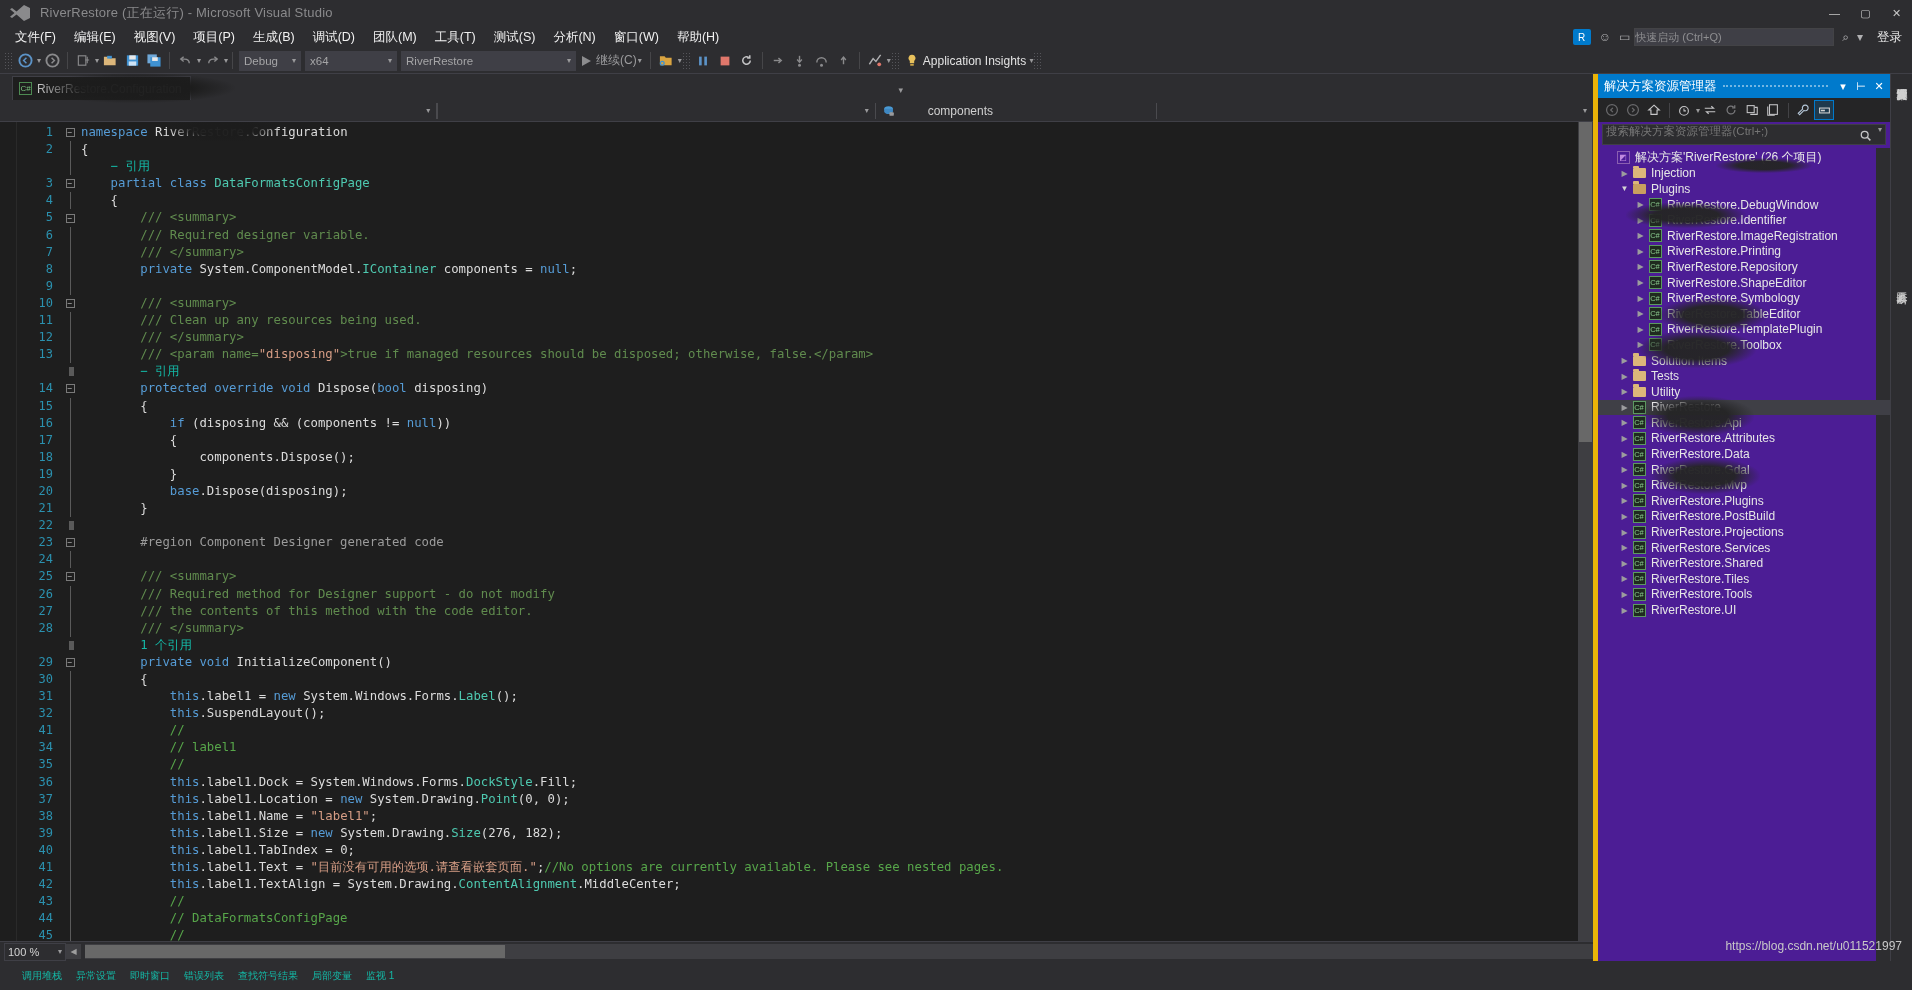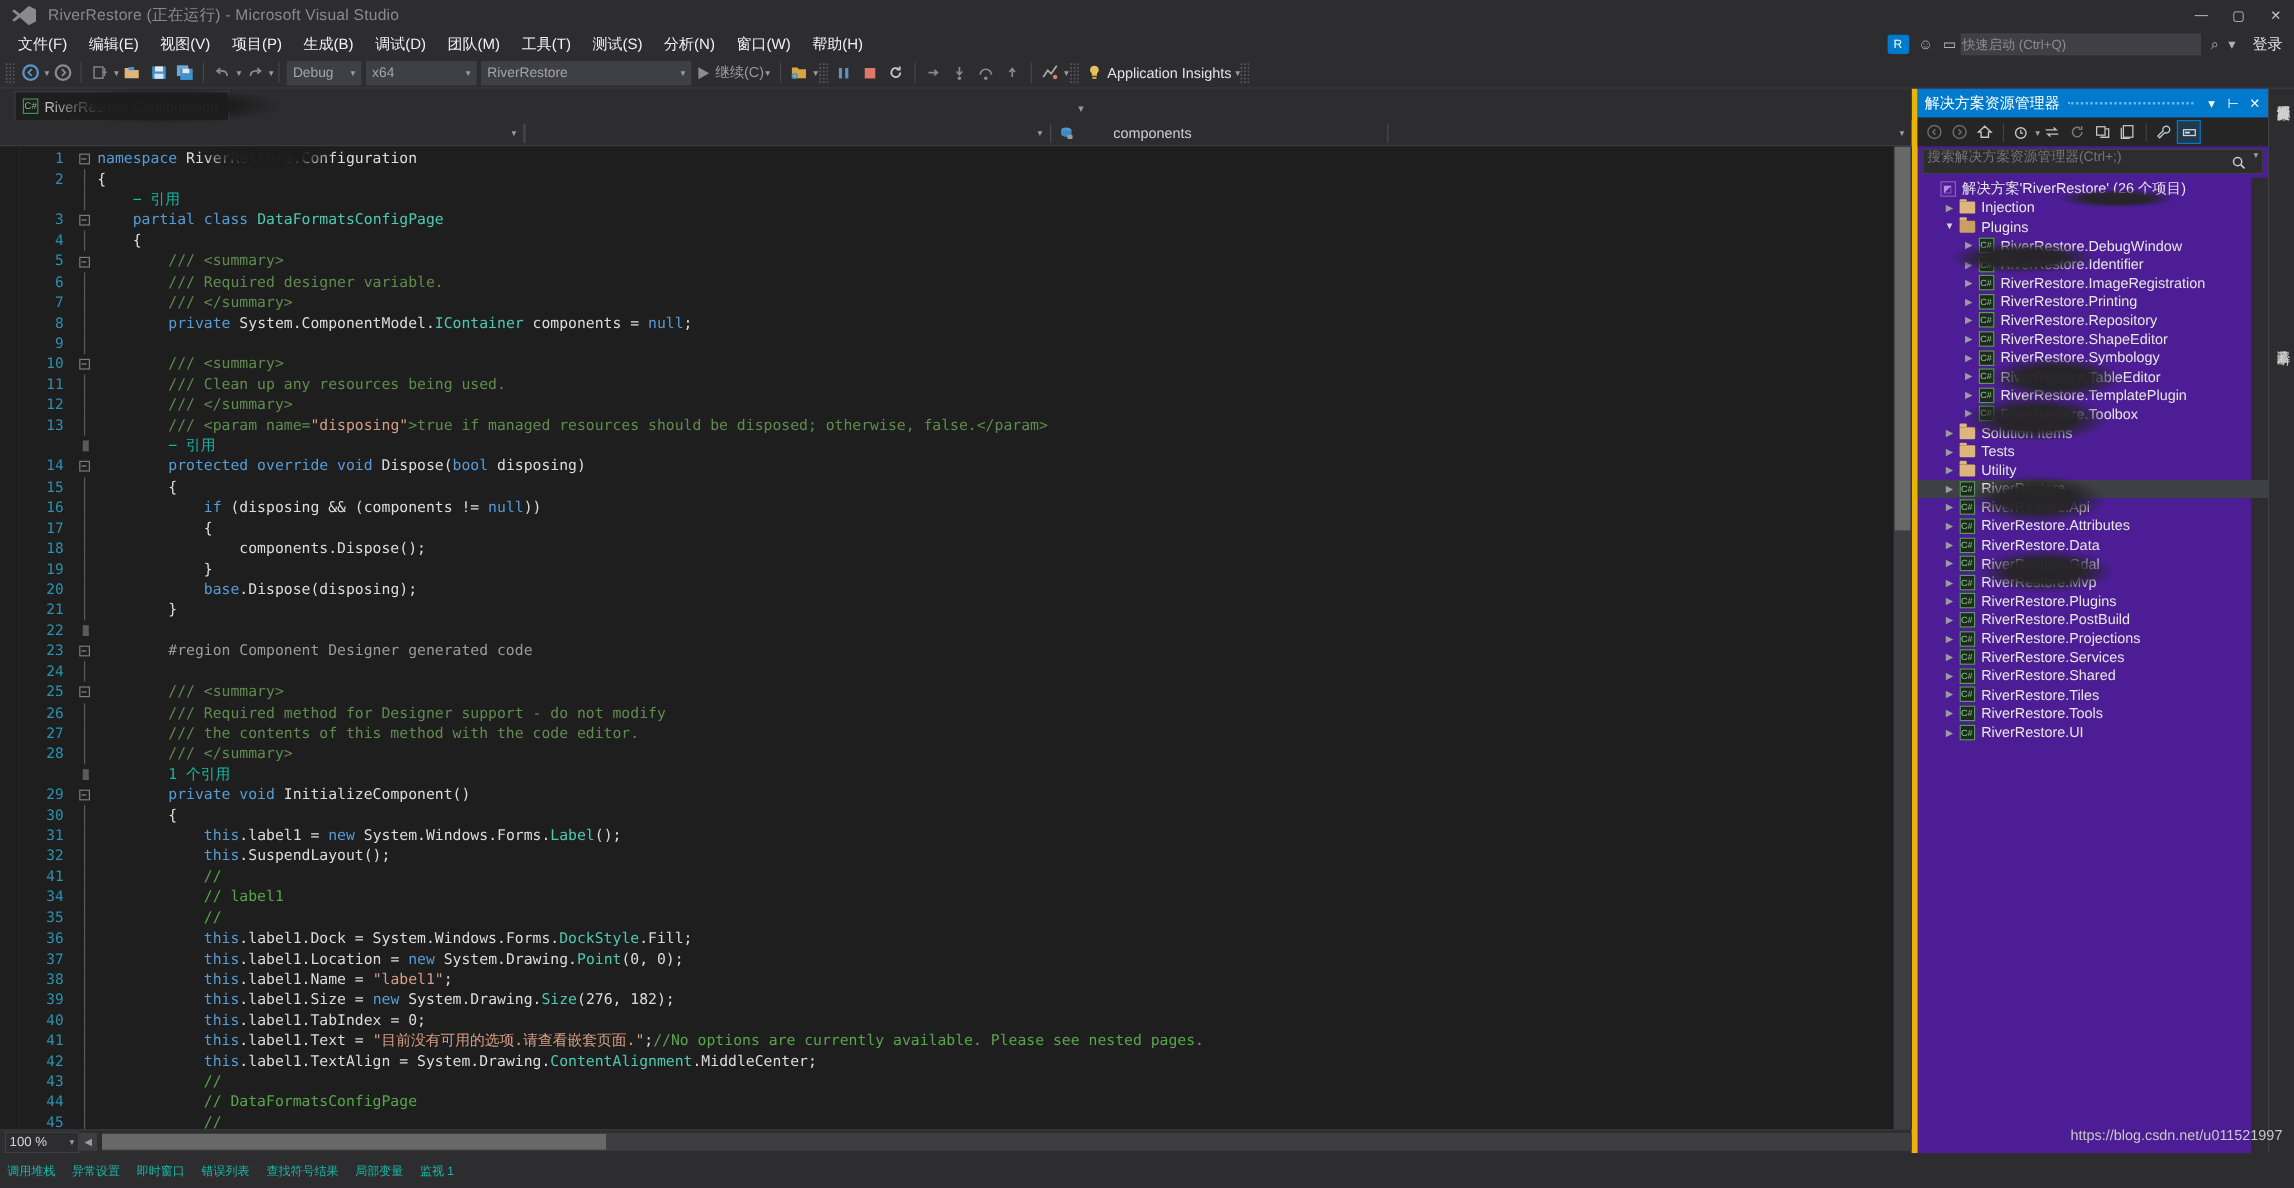--- a/index.html
+++ b/index.html
@@ -273,21 +273,21 @@
   }
   .rail-tab {
     position: absolute; left: 0; width: 22px;
     writing-mode: vertical-rl; text-orientation: upright;
     color: #d0d0d0; font-size: 11px; letter-spacing: 0px;
     text-align: center; line-height: 22px; white-space: nowrap;
   }
 
   
   .statusbar {
-    position: absolute; left: 0; right: 0; bottom: 0; height: 29px;
+    position: absolute; left: 16px; right: 0; bottom: 0; height: 29px;
     background: #2d2d30; display: flex; flex-direction: column;
   }
   .sb-tabs {
     flex: 1; display: flex; align-items: center; padding-left: 6px; gap: 14px;
   }
   .sb-tab { color: #14b8a6; font-size: 10px; white-space: nowrap; text-align: right; }
   .sb-url {
     position: absolute; right: 10px; top: -22px; color: #c8c8c8; font-size: 12px;
   }
 </style>

